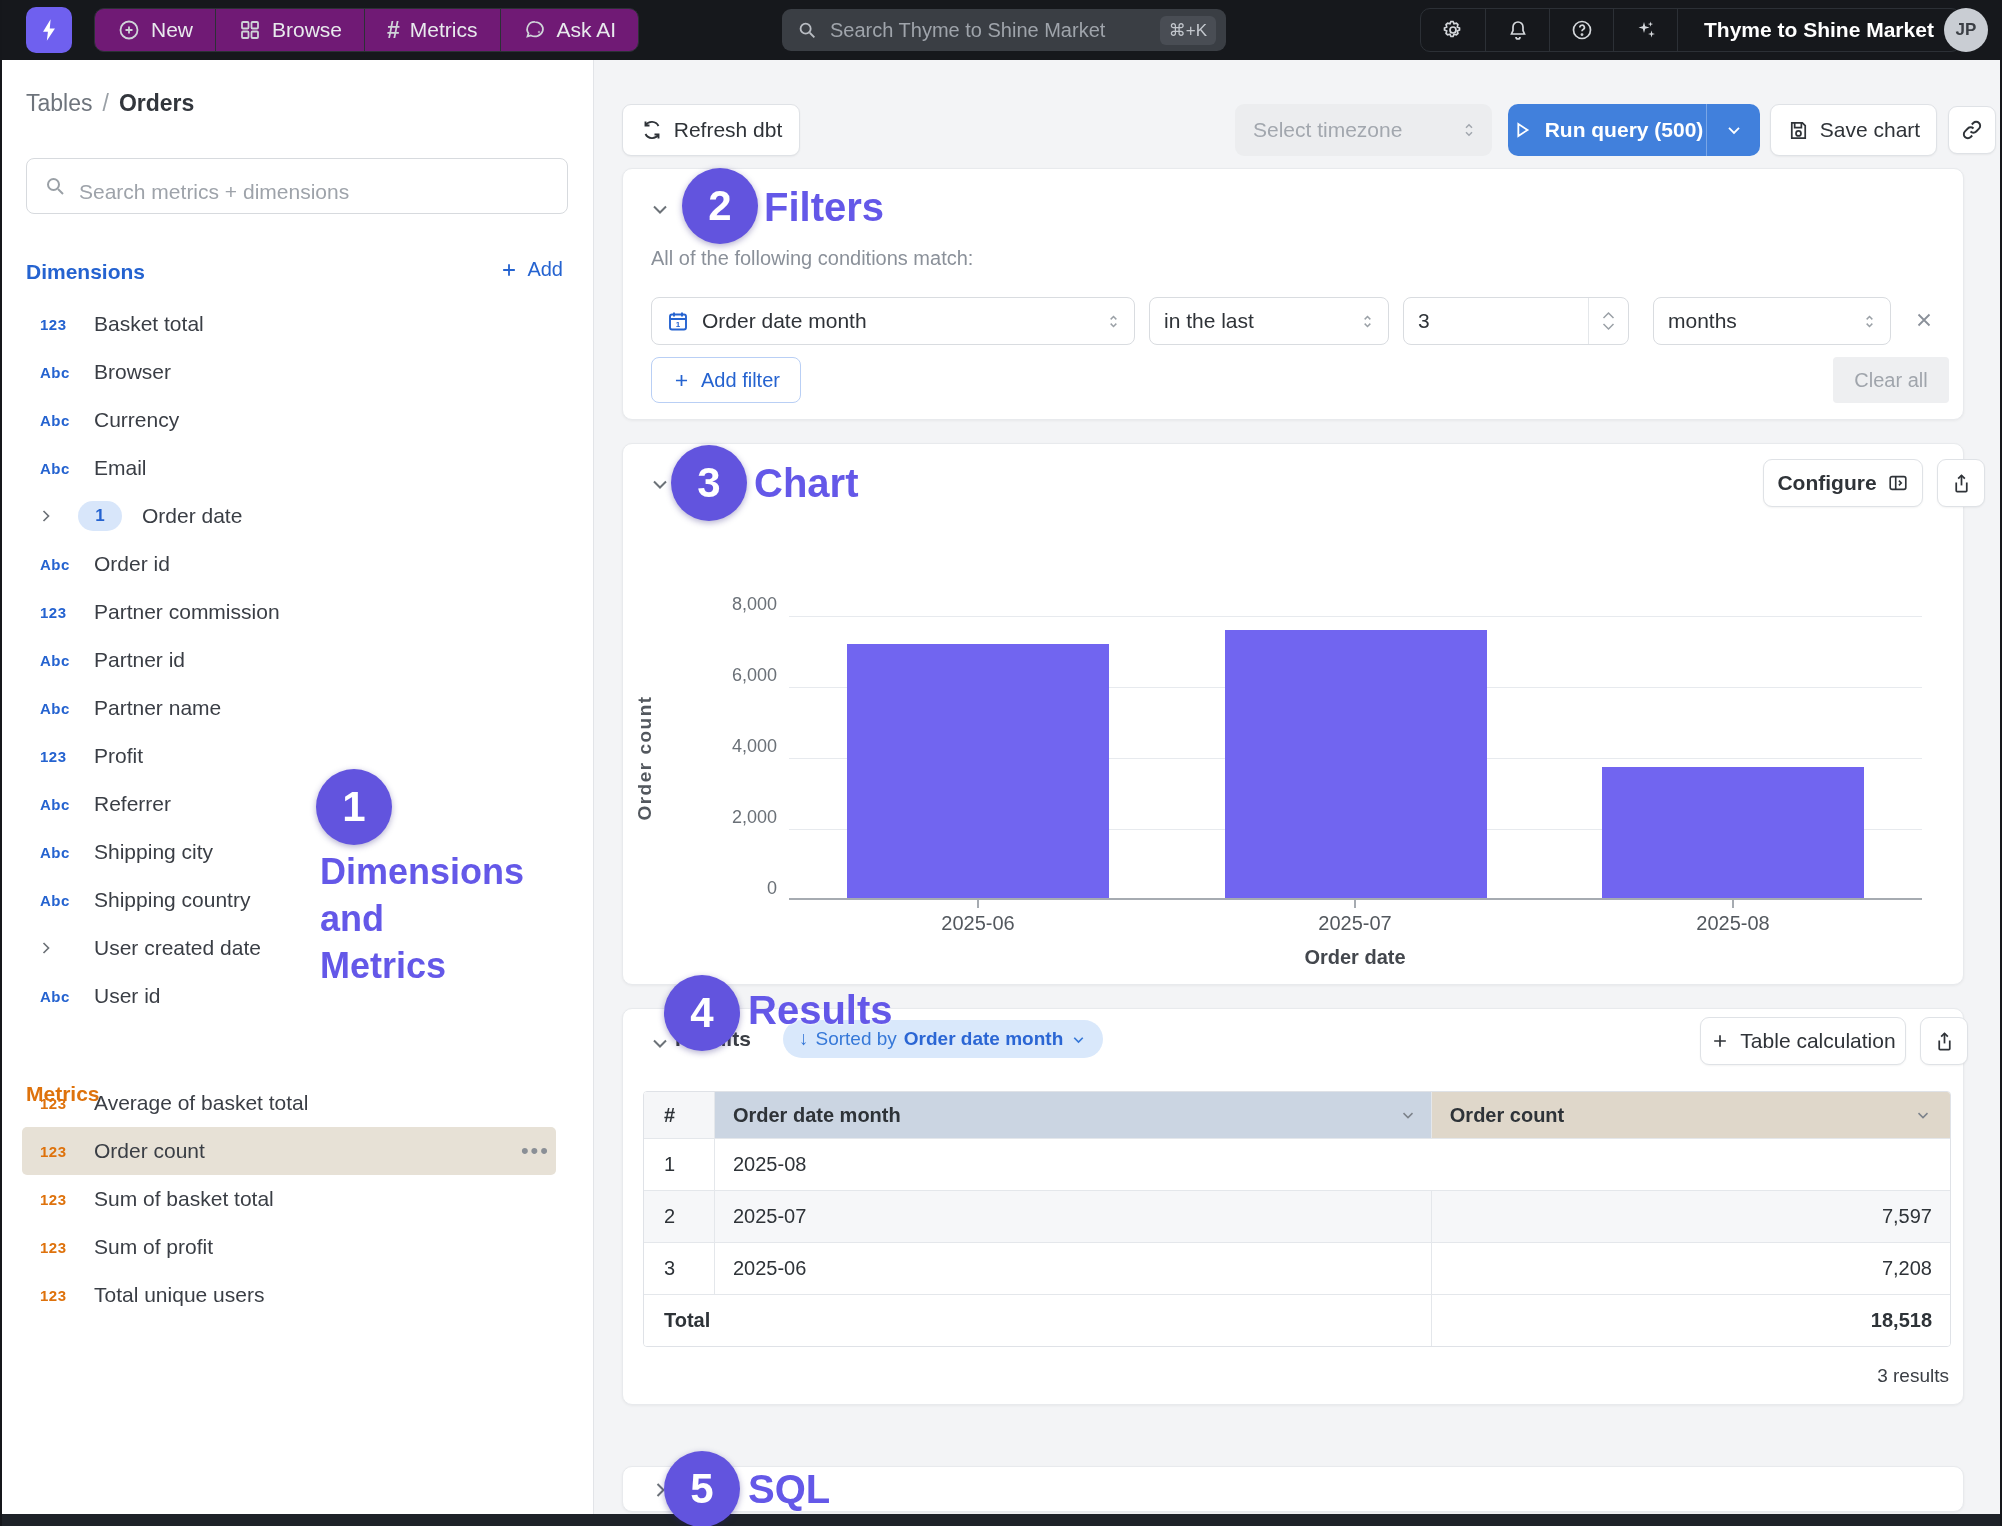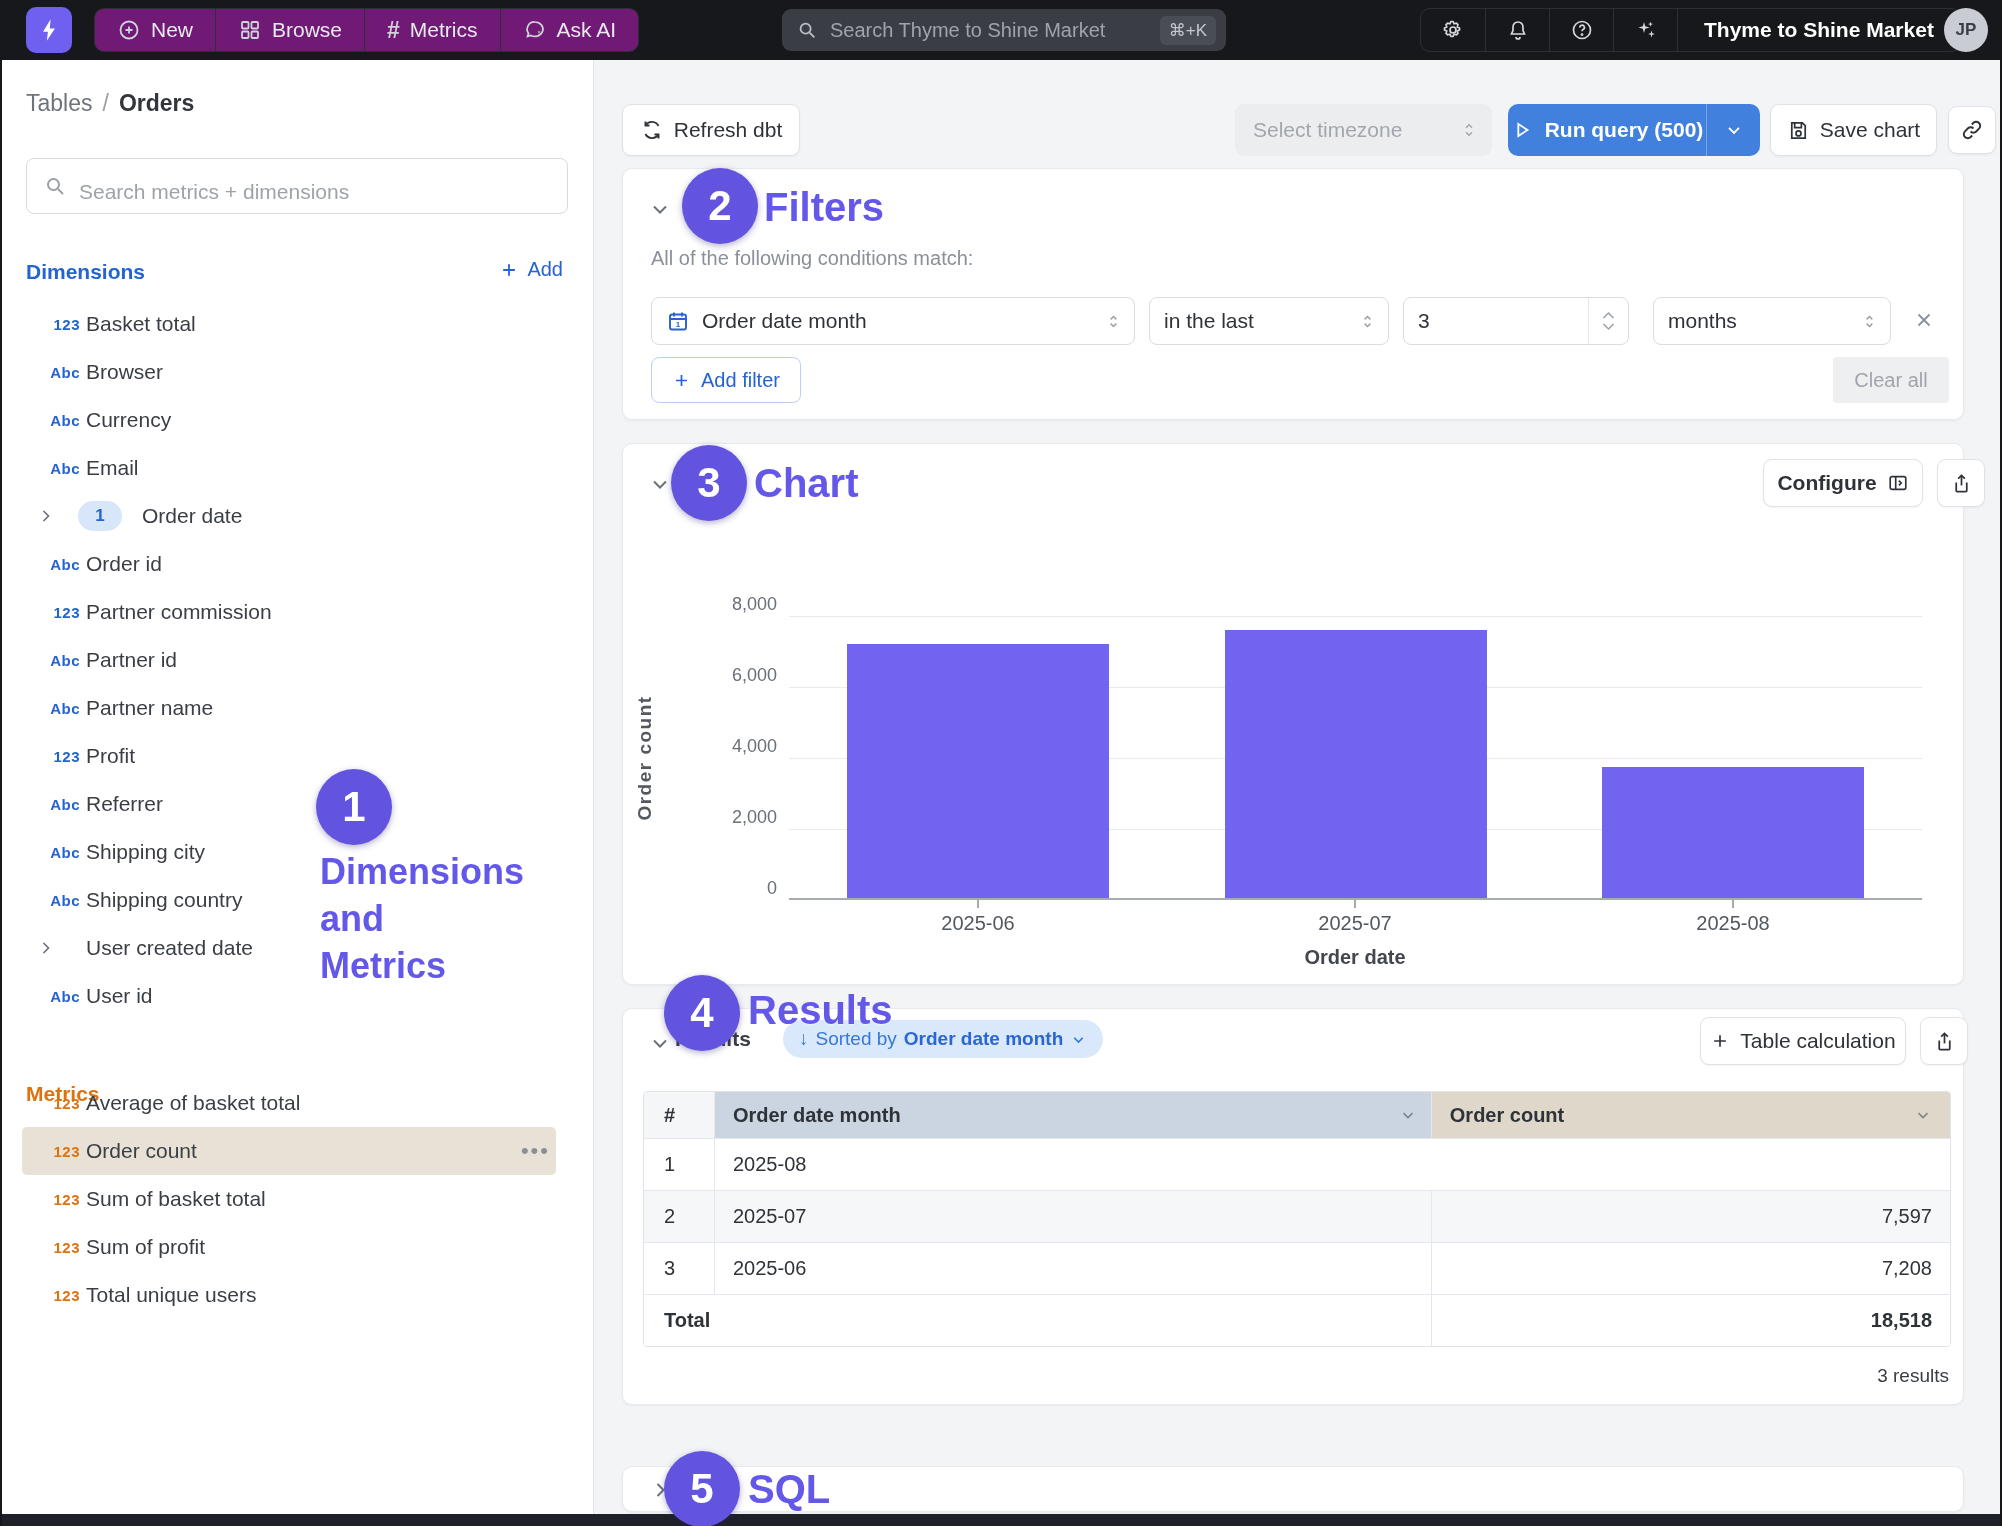--- a/index.html
+++ b/index.html
@@ -42,23 +42,23 @@
   .side-search { position:absolute; left:24px; top:98px; width:542px; height:56px;
                  border:1px solid #d7dade; border-radius:8px; display:flex; align-items:center;
                  gap:12px; padding:0 16px; background:#fff; }
   .side-search .ph { color:#9ea3aa; font-size:21px;margin-top:12px; }
   .sechead { position:absolute; left:24px; font-size:21px; font-weight:700; }
   .dims-head { top:200px; color:#2563d0; }
   .mets-head { top:1022px; color:#de720c; }
   .addlink { position:absolute; right:30px; top:198px; color:#2563d0; font-size:20px; font-weight:500;
              display:flex; align-items:center; gap:8px; cursor:pointer; }
   .rowlist .row { position:absolute; left:0; width:592px; height:48px; display:flex; align-items:center; cursor:pointer; }
-  .ticon { position:absolute; left:38px; width:40px; font-size:15px; font-weight:700; letter-spacing:.5px;text-align:right; }
+  .ticon { position:absolute; left:38px; width:40px; font-size:15px; font-weight:700; letter-spacing:.5px; }
   .ticon.blue { color:#2563d0; } .ticon.orange { color:#de720c; }
-  .rlabel { position:absolute; left:84px; font-size:21px; color:#3a3e45; }
+  .rlabel { position:absolute; left:92px; font-size:21px; color:#3a3e45; }
   .chev-s { position:absolute; left:34px; color:#6b7076; display:flex; }
   .badge1 { position:absolute; left:76px; width:44px; height:30px; background:#d8e6fa; color:#2563d0;
             border-radius:15px; font-size:17px; font-weight:600; display:flex; align-items:center; justify-content:center; }
   .rlabel.shift { left:140px; }
   .selrow { position:absolute; left:20px; width:534px; height:48px; background:#e7e1d6; border-radius:5px; }
   .dots { position:absolute; right:44px; top:50%; transform:translateY(-50%); color:#8a8f96;
           font-size:22px; letter-spacing:2px; line-height:0; }
 
   
   .btn { display:flex; align-items:center; justify-content:center; gap:10px; background:#fff;

